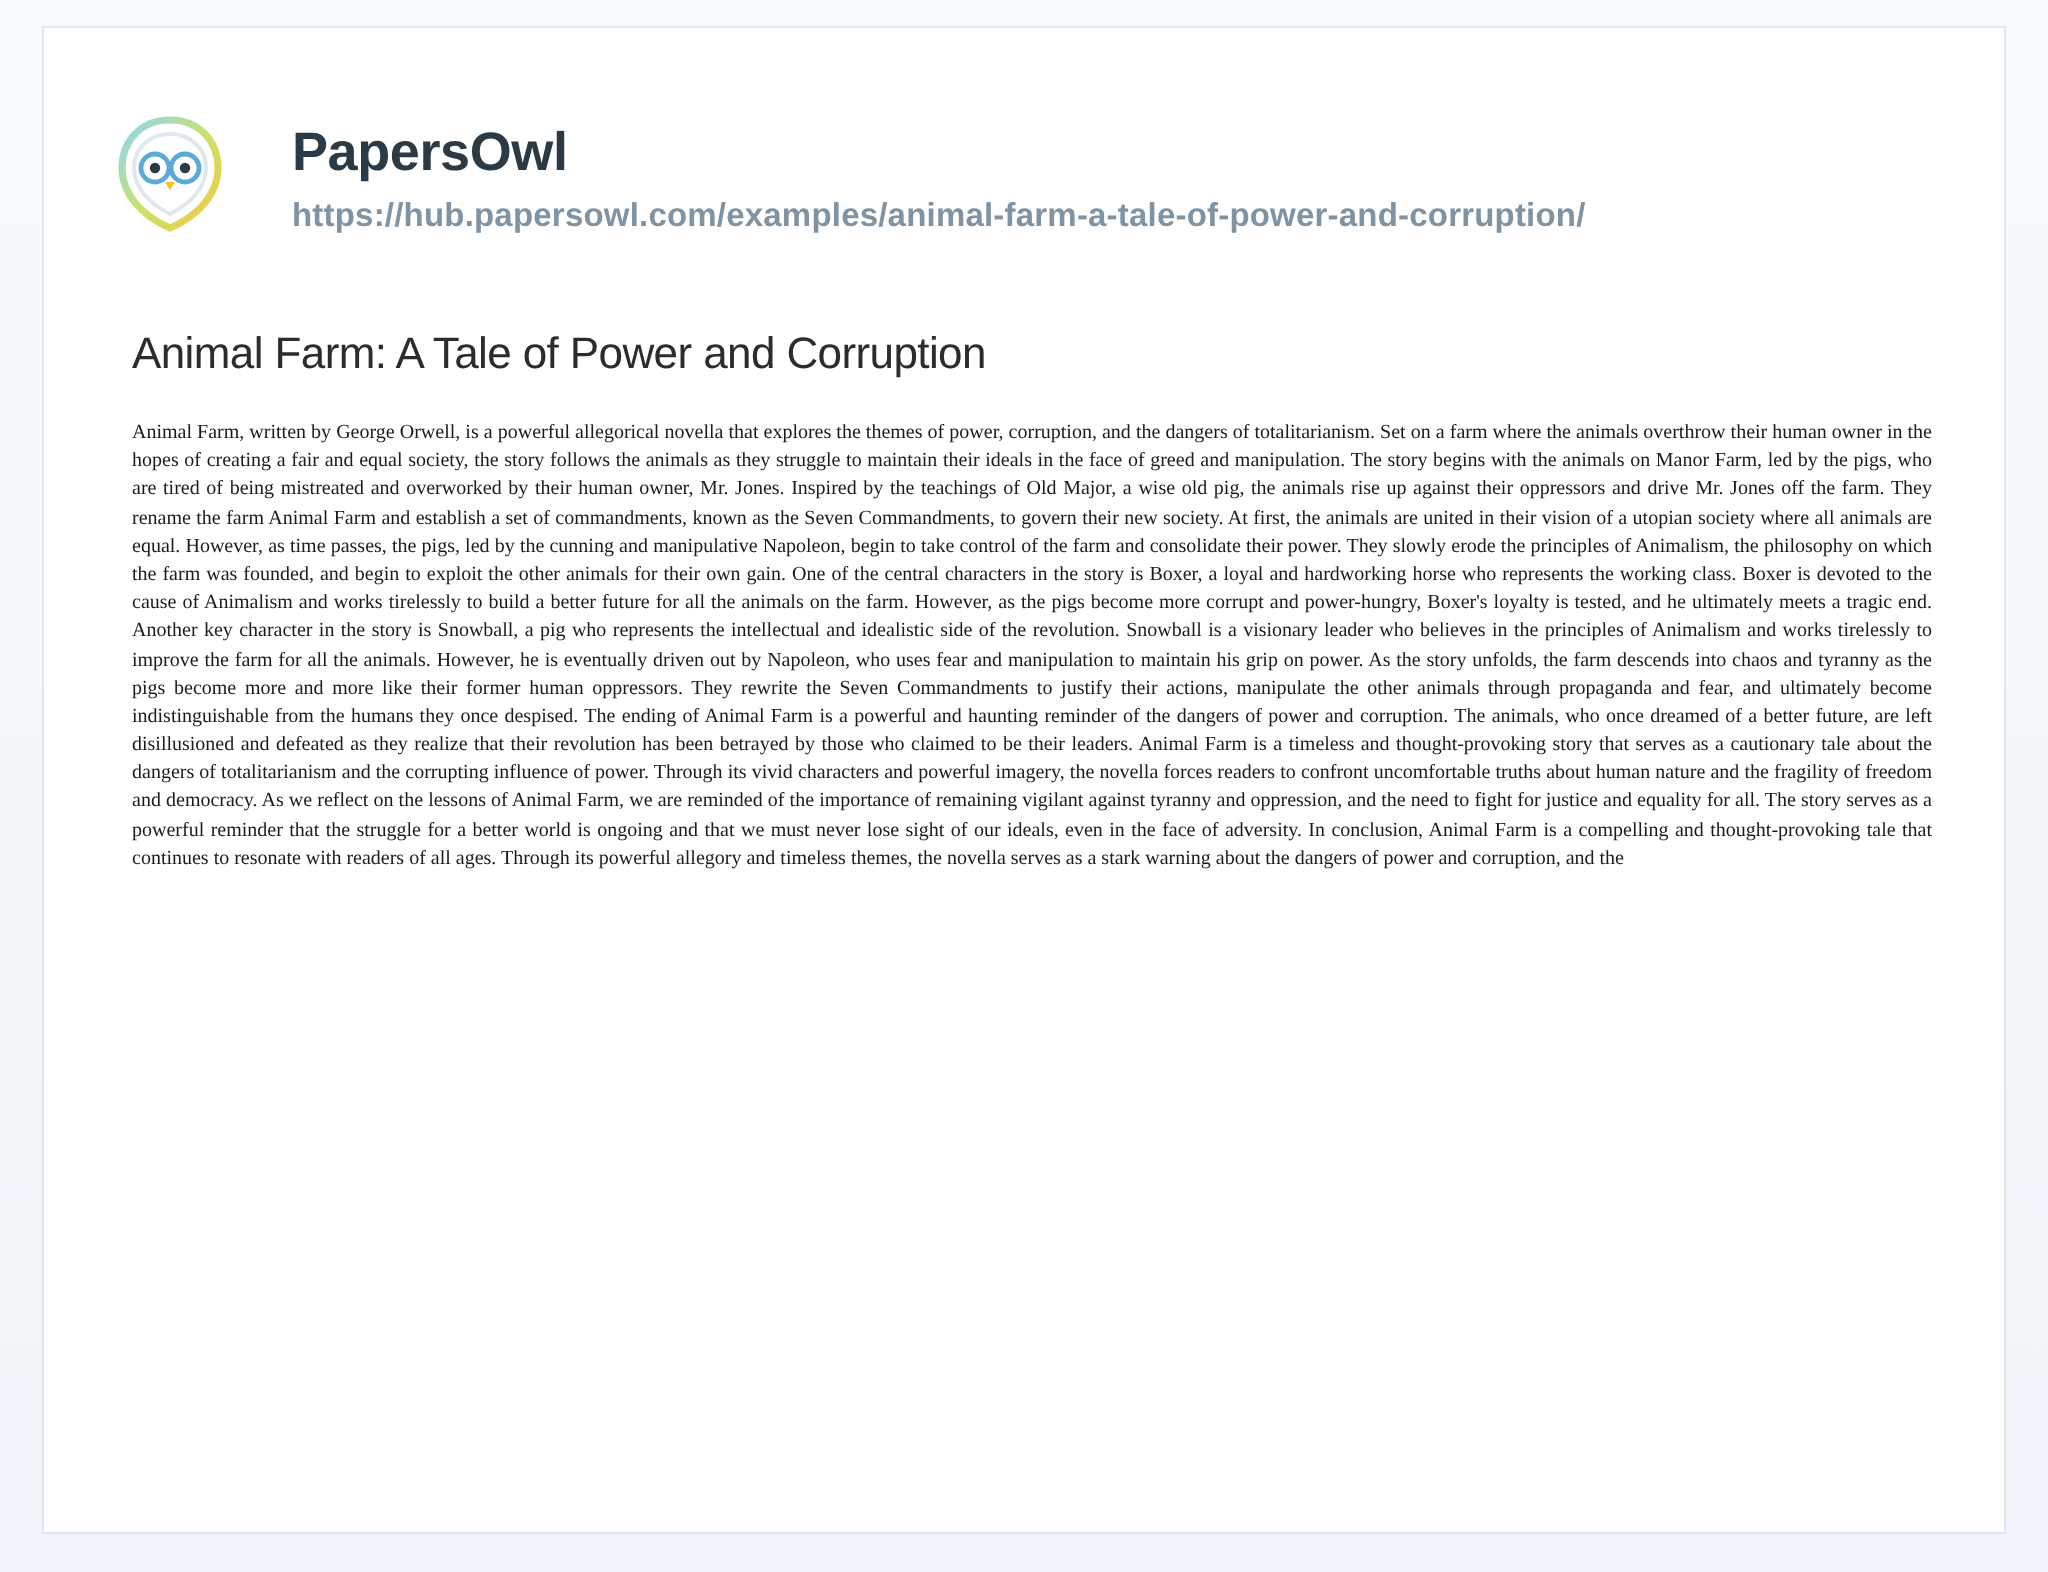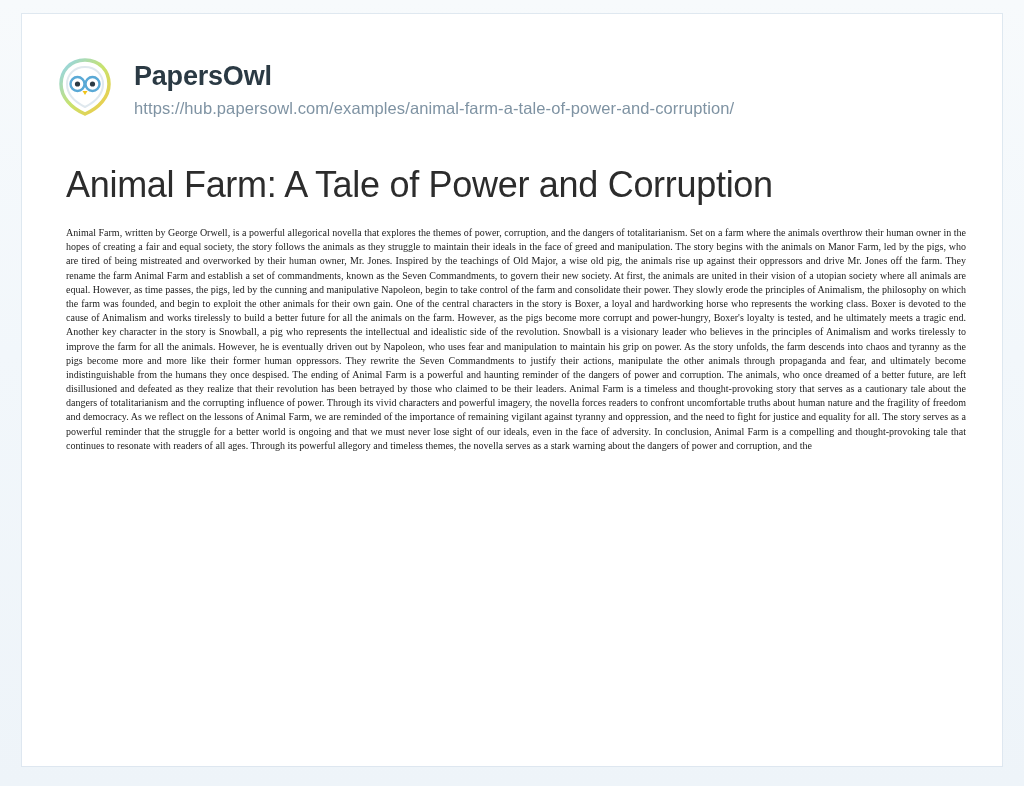--- a/index.html
+++ b/index.html
@@ -45,49 +45,50 @@
     align-items: flex-start;
   }
   .logo {
     width: 62px;
     height: 62px;
     flex: 0 0 62px;
     position: relative;
   }
   .logo svg { display: block; }
   .brand-text {
-    margin-left: 18px;
+    margin-left: 30px;
     margin-top: 6px;
   }
   .brand-name {
     font-family: "Liberation Sans", sans-serif;
     font-size: 27px;
     font-weight: bold;
     color: #2b3a44;
     letter-spacing: -0.2px;
     line-height: 1.1;
   }
   .brand-url {
     margin-top: 7px;
     font-family: "Liberation Sans", sans-serif;
     font-size: 16.5px;
     color: #7f93a3;
     letter-spacing: 0.1px;
     word-spacing: -1px;
+    font-weight: bold;
   }
   
   .article {
     position: absolute;
     left: 44px;
     top: 150px;
     width: 900px;
   }
   .title {
     font-family: "Liberation Sans", sans-serif;
-    font-size: 36px;
+    font-size: 22px;
     font-weight: normal;
     color: #2c2c2c;
     margin: 0 0 20px 0;
     letter-spacing: -0.3px;
   }
   .body-text {
     font-family: "Liberation Serif", serif;
     font-size: 10px;
     line-height: 1.42;
     color: #1b1b1b;

